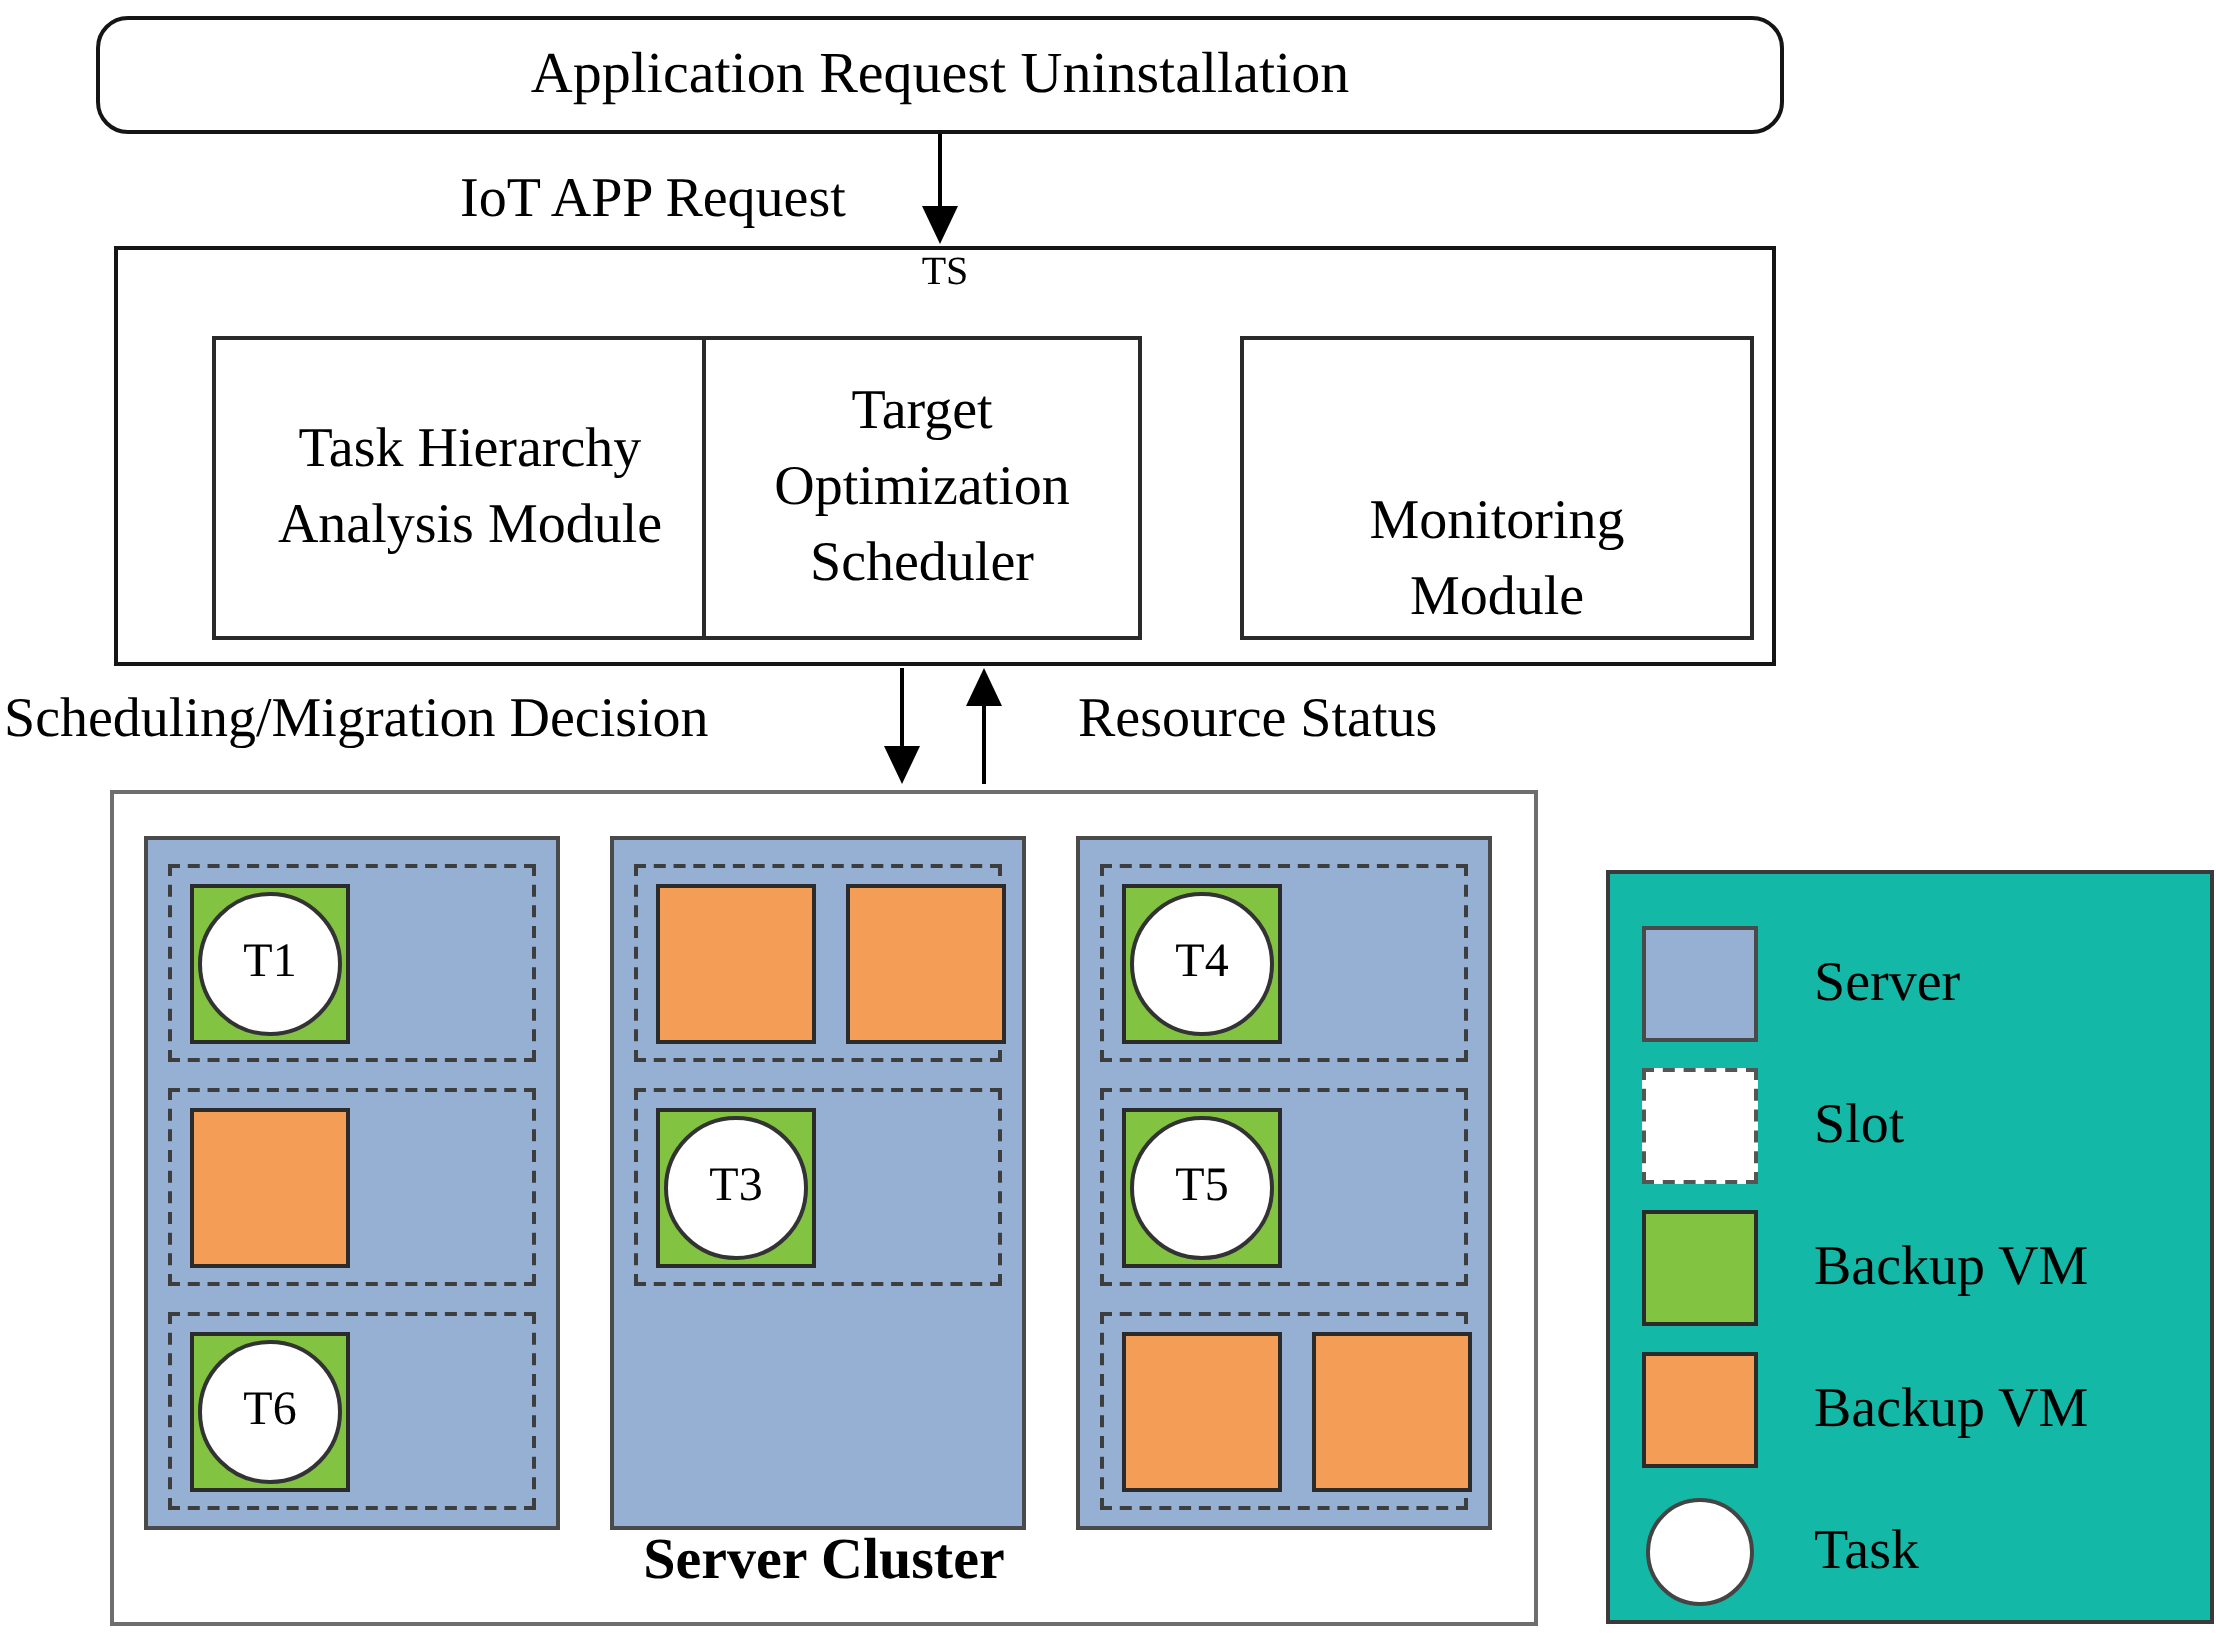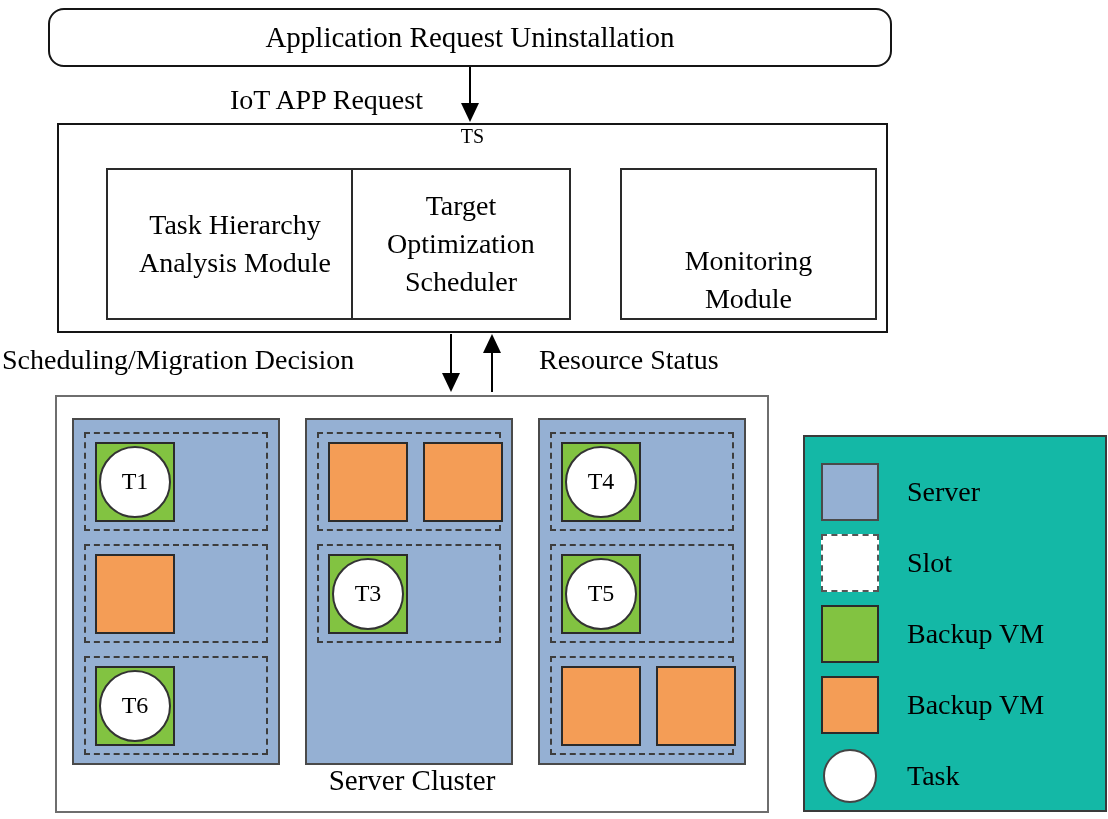--- a/index.html
+++ b/index.html
@@ -11,21 +11,21 @@
   .top-box{
     position:absolute;left:48px;top:8px;width:844px;height:59px;box-sizing:border-box;
     border:2px solid #151515;border-radius:16px;display:flex;align-items:center;justify-content:center;
     font-size:29px;background:#fff;
   }
   
   .lbl{position:absolute;font-size:28px;white-space:nowrap;}
   .lbl-iot{left:186px;top:84px;margin-left:44px;}
   .lbl-sched{left:2px;top:344px;}
   .lbl-res{left:539px;top:344px;}
-  .lbl-cluster{left:55px;top:764px;width:714px;text-align:center;font-size:29px;}
+  .lbl-cluster{left:55px;top:764px;width:714px;text-align:center;font-size:29px;font-weight:bold;}
   
   .aline{position:absolute;width:2px;background:#000;}
   .ahead-down{position:absolute;width:0;height:0;border-left:9px solid transparent;border-right:9px solid transparent;border-top:19px solid #000;}
   .ahead-up{position:absolute;width:0;height:0;border-left:9px solid transparent;border-right:9px solid transparent;border-bottom:19px solid #000;}
   
   .ts-box{
     position:absolute;left:57px;top:123px;width:831px;height:210px;box-sizing:border-box;
     border:2px solid #151515;background:#fff;
   }
   .ts-title{position:absolute;left:0;top:0;width:100%;text-align:center;font-size:20px;}

